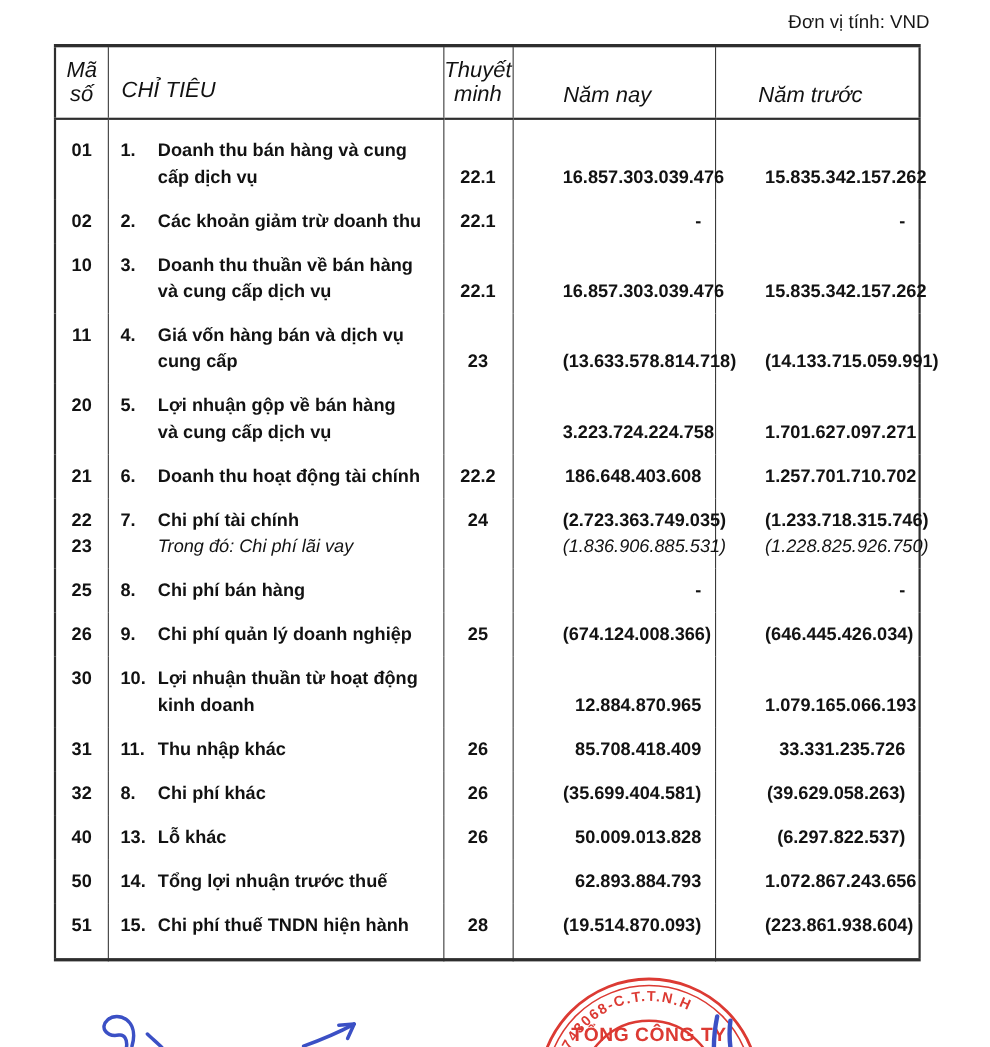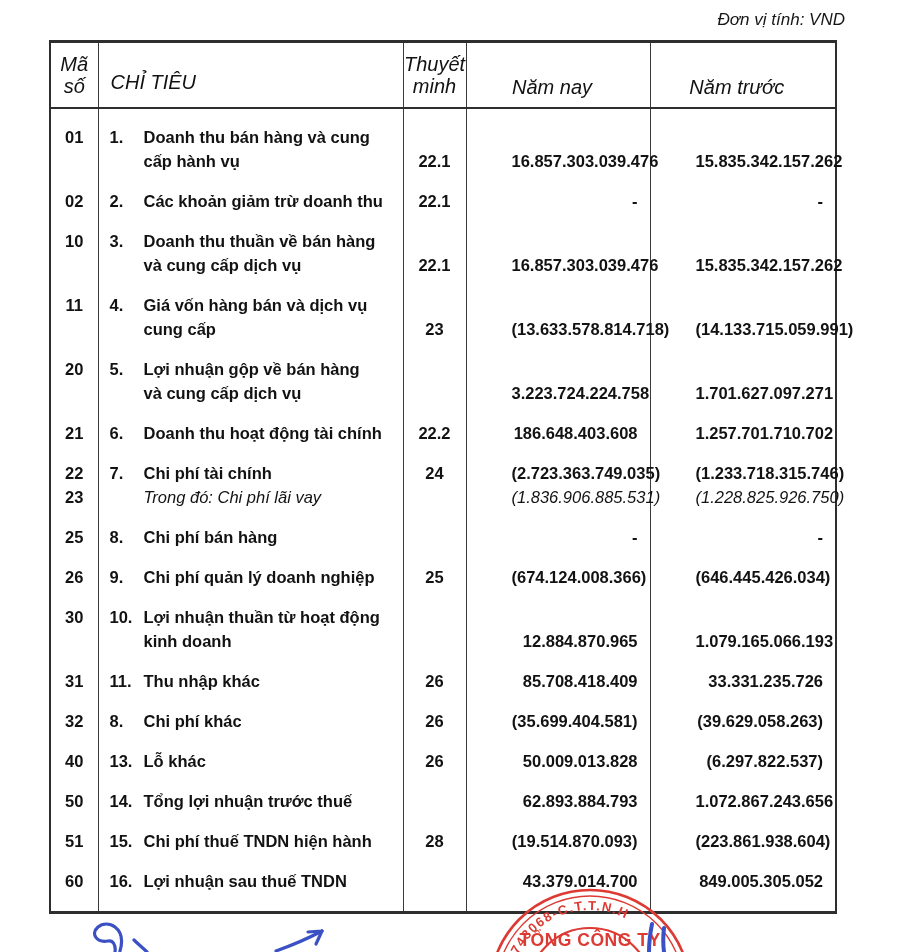--- a/index.html
+++ b/index.html
@@ -10,21 +10,21 @@
   }
   *{box-sizing:border-box;margin:0;padding:0;}
   html,body{background:#ffffff;}
   body{
     width:900px;height:952px;position:relative;overflow:hidden;
     font-family:"Liberation Sans","DejaVu Sans",sans-serif;
     color:var(--text);
   }
   .unit-label{
     position:absolute;top:10px;right:55px;
-    font-style:italic;font-size:17px;color:#161616;
+    font-size:17px;color:#161616;
   }
   table.fin{
     position:absolute;left:49px;top:40px;
     width:786px;border-collapse:collapse;table-layout:fixed;
     border:2px solid var(--border);
     border-top-width:3px;border-bottom-width:3px;
   }
   col.c-code{width:48px;}
   col.c-item{width:305px;}
   col.c-note{width:63px;}
@@ -95,21 +95,21 @@
       <tr>
     <td class="col-code">
       <span class="line">01</span>
 
     </td>
     <td class="col-item">
       <div class="item-inner">
         <span class="num">1.</span>
         <span class="item-text">
           <span class="line">Doanh thu bán hàng và cung</span>
-          <span class="line">cấp hành vụ</span>
+          <span class="line">cấp dịch vụ</span>
 
         </span>
       </div>
     </td>
     <td class="col-note">
       <span class="line">22.1</span>
     </td>
     <td class="col-val">
       <span class="line">16.857.303.039.476</span>
 
@@ -478,46 +478,20 @@
     </td>
     <td class="col-note">
       <span class="line">28</span>
     </td>
     <td class="col-val">
       <span class="line">(19.514.870.093)</span>
 
     </td>
     <td class="col-val">
       <span class="line">(223.861.938.604)</span>
-
-    </td>
-  </tr>
-      <tr>
-    <td class="col-code">
-      <span class="line">60</span>
-
-    </td>
-    <td class="col-item">
-      <div class="item-inner">
-        <span class="num">16.</span>
-        <span class="item-text">
-          <span class="line">Lợi nhuận sau thuế TNDN</span>
-
-        </span>
-      </div>
-    </td>
-    <td class="col-note">
-      
-    </td>
-    <td class="col-val">
-      <span class="line">43.379.014.700</span>
-
-    </td>
-    <td class="col-val">
-      <span class="line">849.005.305.052</span>
 
     </td>
   </tr>
     </tbody>
 </table>
 
 <svg class="sig-svg" width="340" height="47" viewBox="0 0 340 47">
   <g fill="none" stroke="var(--signature_blue)" stroke-width="3.2" stroke-linecap="round">
     <path d="M 70,46 C 77,22 57,14 48,22 C 40,29 47,38 58,36 C 63,35 66,40 65,47"></path>
     <path d="M 84,35 C 88,39 93,43 97,47"></path>

